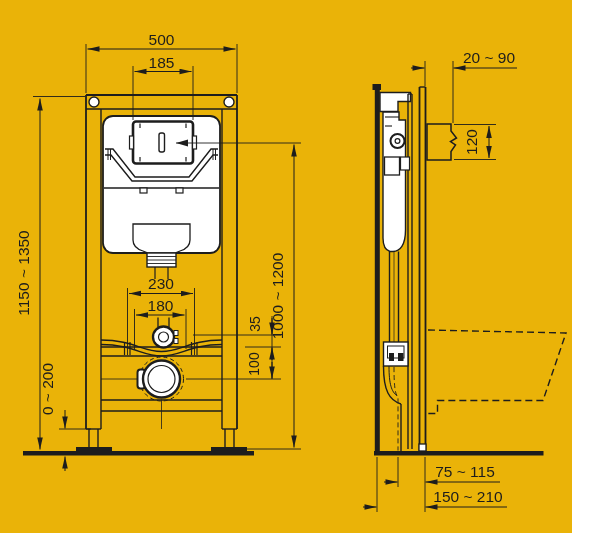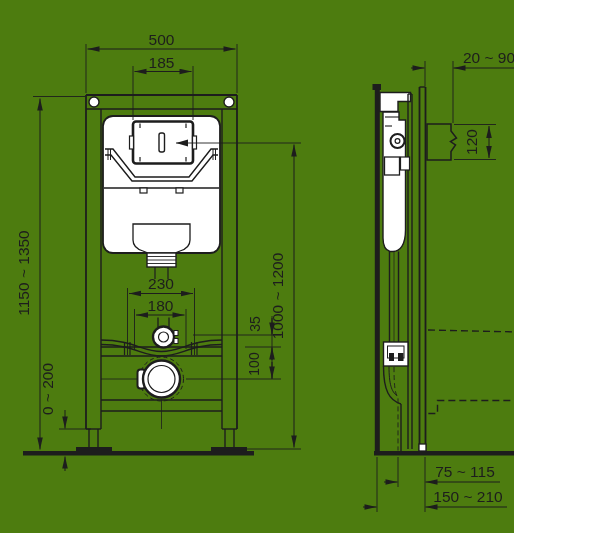--- a/index.html
+++ b/index.html
@@ -1,16 +1,16 @@
 <!DOCTYPE html>
 <html><head>
 <meta charset="utf-8">
 <style>
   html,body{margin:0;padding:0;background:#ffffff;}
-  .stage{position:relative;width:514px;height:533px;background:#4d7c0f;overflow:hidden;
+  .stage{position:relative;width:572px;height:533px;background:#eab308;overflow:hidden;
          font-family:"Liberation Sans", sans-serif;}
   svg{position:absolute;left:0;top:0;}
   .ln{stroke:#1d1d1d;fill:none;}
   .t{stroke-width:0.9;}
   .m{stroke-width:1.4;}
   .m2{stroke-width:1.8;}
   .dim{stroke:#1d1d1d;stroke-width:1;fill:none;}
   .fillw{fill:#ffffff;}
   .filld{fill:#1d1d1d;stroke:none;}
   text{fill:#1d1d1d;font-family:"Liberation Sans", sans-serif;font-size:15.5px;}

